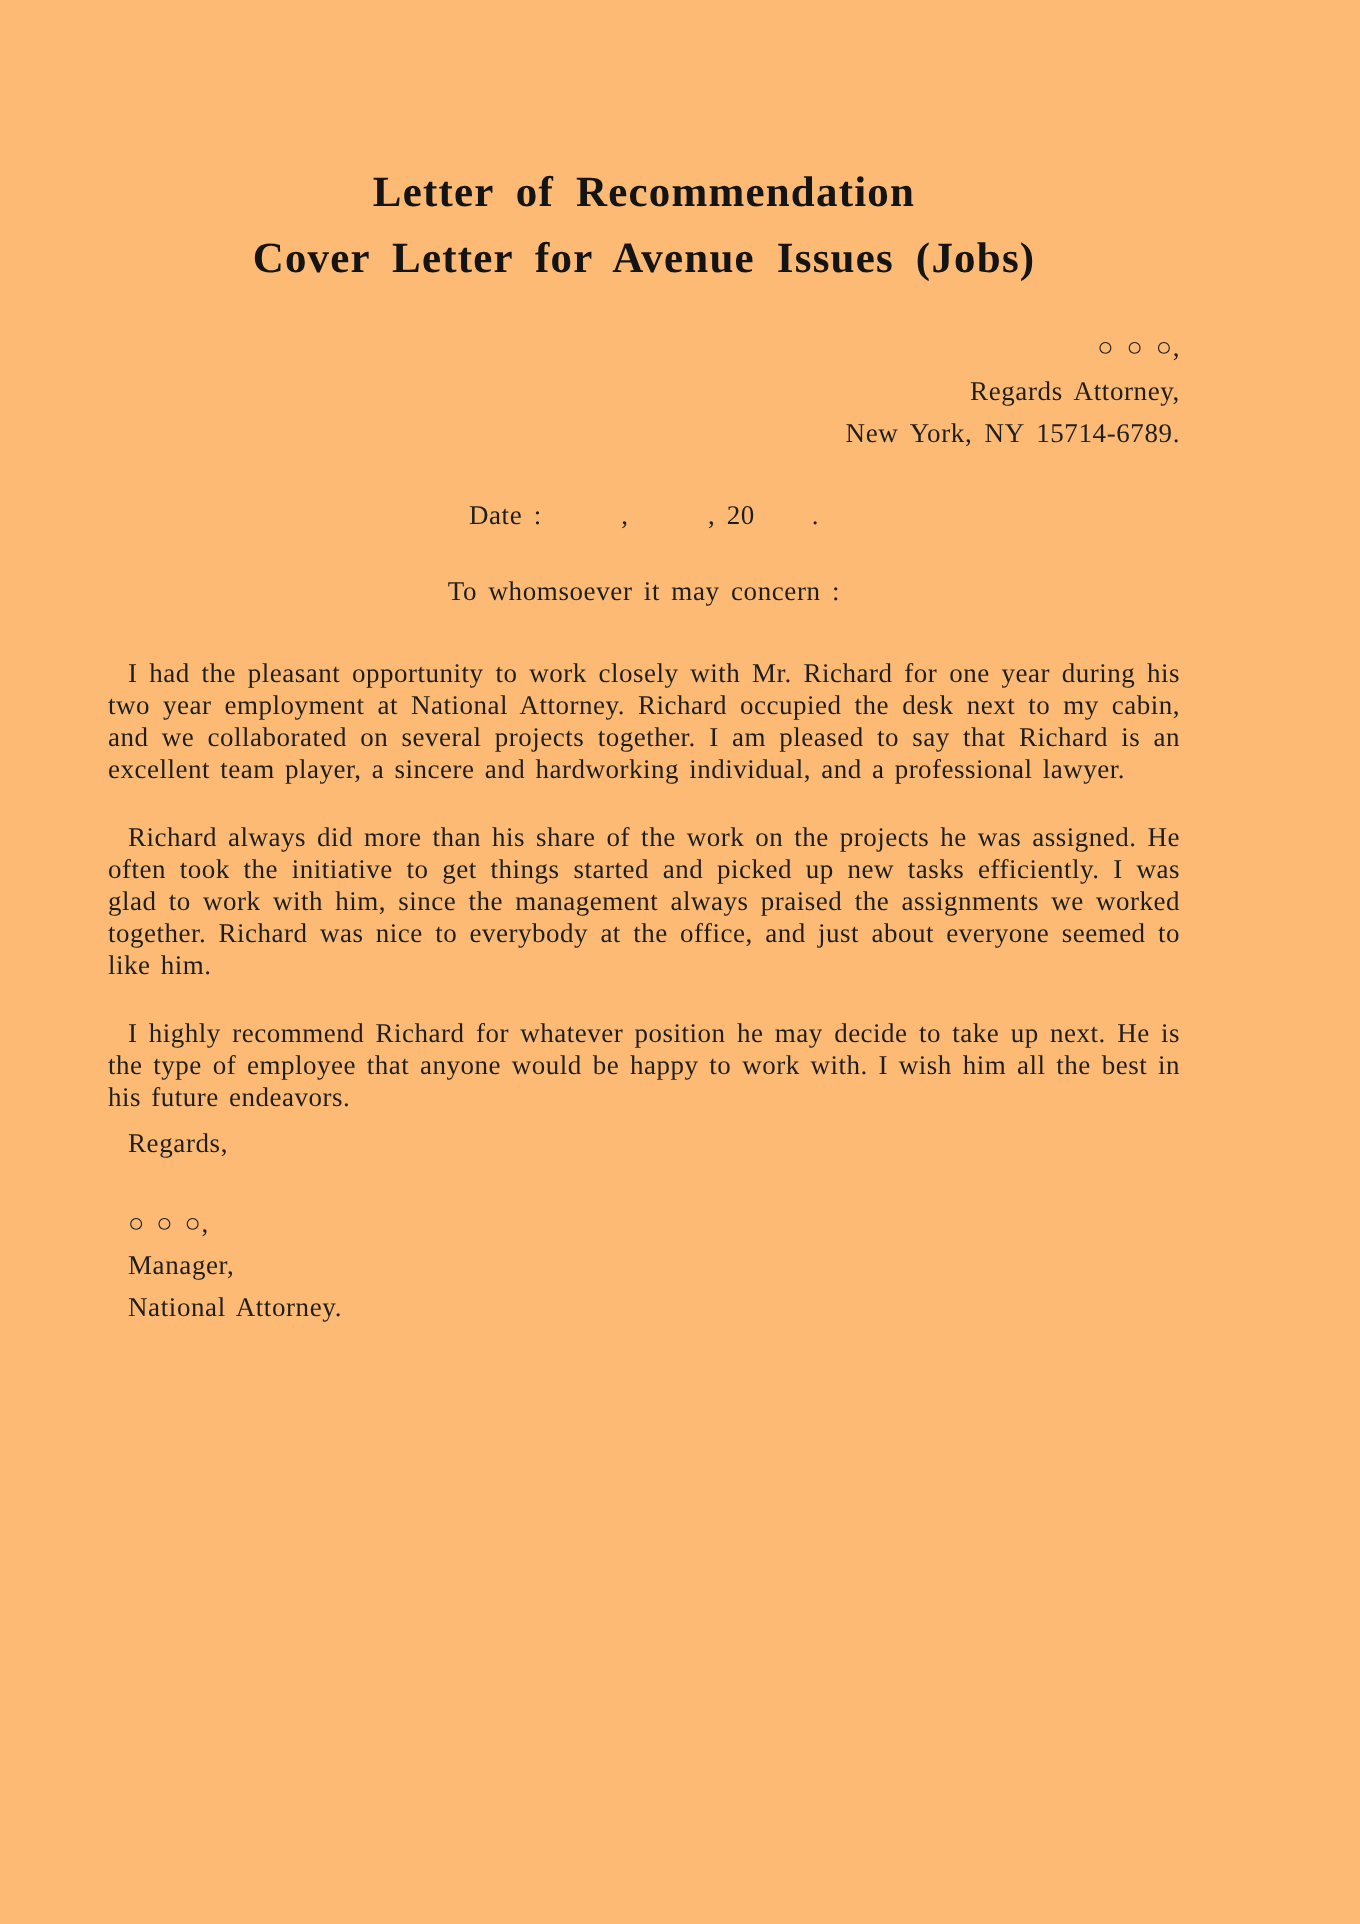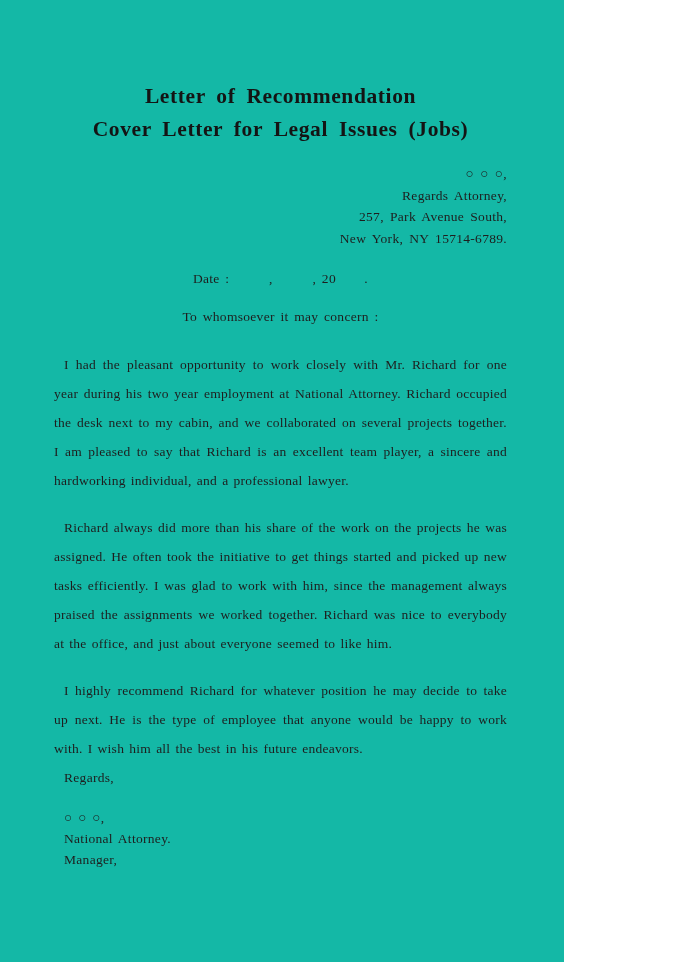--- a/index.html
+++ b/index.html
@@ -2,25 +2,25 @@
 <html><head>
 <meta charset="utf-8">
 <style>
   html, body {
     margin: 0;
     padding: 0;
     background: #ffffff;
   }
   .page {
     position: relative;
-    width: 564px;
+    width: 680px;
     height: 962px;
     box-sizing: border-box;
-    background: #14b8a6;
-    padding: 80px 57px 0 54px;
+    background: #fdba74;
+    padding: 80px 90px 0 54px;
     font-family: "Liberation Serif", "DejaVu Serif", serif;
     color: #1e1e1e;
     font-size: 13.5px;
     overflow: hidden;
   }
   .title-block {
     text-align: center;
     font-weight: bold;
     font-size: 21.5px;
     line-height: 33px;
@@ -46,21 +46,21 @@
   .salutation {
     margin-top: 18px;
     line-height: 20px;
     white-space: pre;
     word-spacing: 2px;
     letter-spacing: 0.3px;
     text-align: center;
   }
   .body-para {
     margin: 18px 0 0 0;
-    line-height: 29px;
+    line-height: 16px;
     text-align: justify;
     text-indent: 10px;
     word-spacing: 1.5px;
     letter-spacing: 0.25px;
   }
   .body-para.first {
     margin-top: 23px;
   }
   .closing-block {
     margin-top: 4px;
@@ -76,38 +76,37 @@
     text-indent: 10px;
   }
 </style>
 </head>
 <body>
 
 <div class="page">
 
   <header class="title-block">
     <div>Letter of Recommendation</div>
-    <div>Cover Letter for Legal Issues (Jobs)</div>
+    <div>Cover Letter for Avenue Issues (Jobs)</div>
   </header>
 
   <div class="sender-block">
     <div>○ ○ ○,</div>
     <div>Regards Attorney,</div>
-    <div>257, Park Avenue South,</div>
     <div>New York, NY 15714-6789.</div>
   </div>
 
   <div class="date-line">Date :       ,       , 20     .</div>
 
   <div class="salutation">To whomsoever it may concern :</div>
 
   <p class="body-para first">I had the pleasant opportunity to work closely with Mr. Richard for one year during his two year employment at National Attorney. Richard occupied the desk next to my cabin, and we collaborated on several projects together. I am pleased to say that Richard is an excellent team player, a sincere and hardworking individual, and a professional lawyer.</p>
   <p class="body-para">Richard always did more than his share of the work on the projects he was assigned. He often took the initiative to get things started and picked up new tasks efficiently. I was glad to work with him, since the management always praised the assignments we worked together. Richard was nice to everybody at the office, and just about everyone seemed to like him.</p>
   <p class="body-para">I highly recommend Richard for whatever position he may decide to take up next. He is the type of employee that anyone would be happy to work with. I wish him all the best in his future endeavors.</p>
 
   <div class="closing-block">
     <div class="regards-line">Regards,</div>
     <div class="sig-line">○ ○ ○,</div>
+    <div class="sig-line">Manager,</div>
     <div class="sig-line">National Attorney.</div>
-    <div class="sig-line">Manager,</div>
   </div>
 
 </div>
 
 </body></html>

